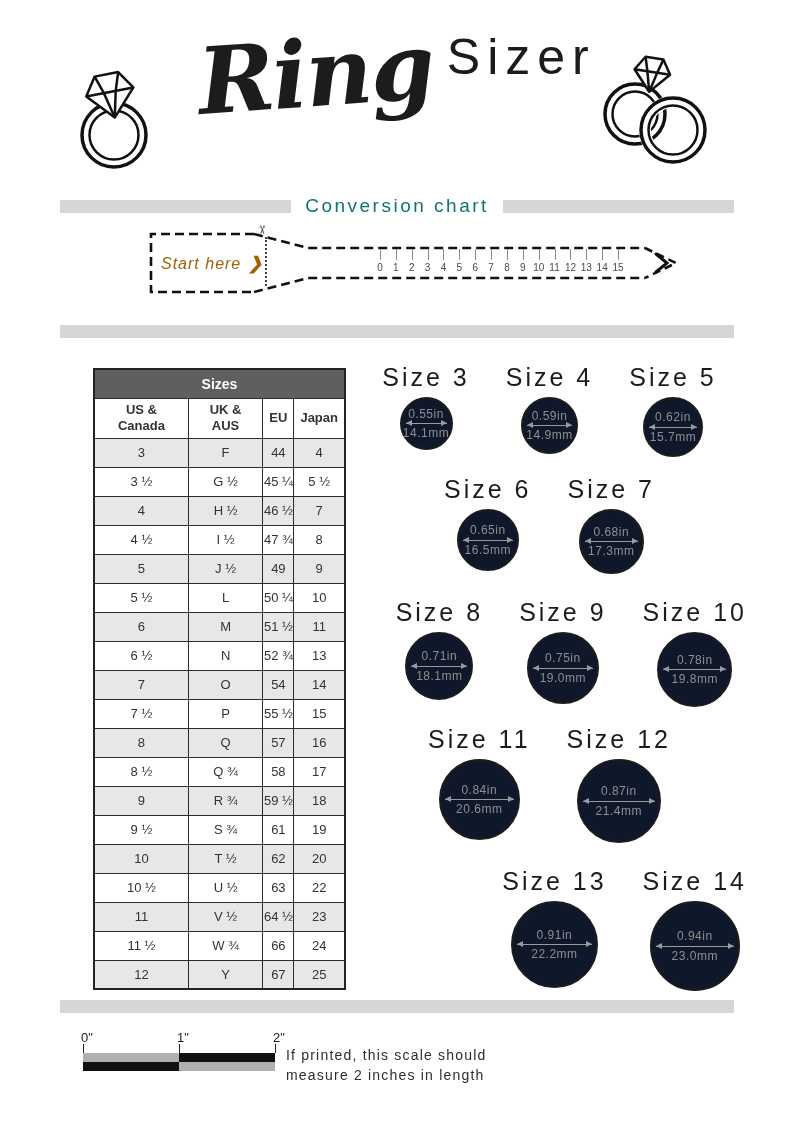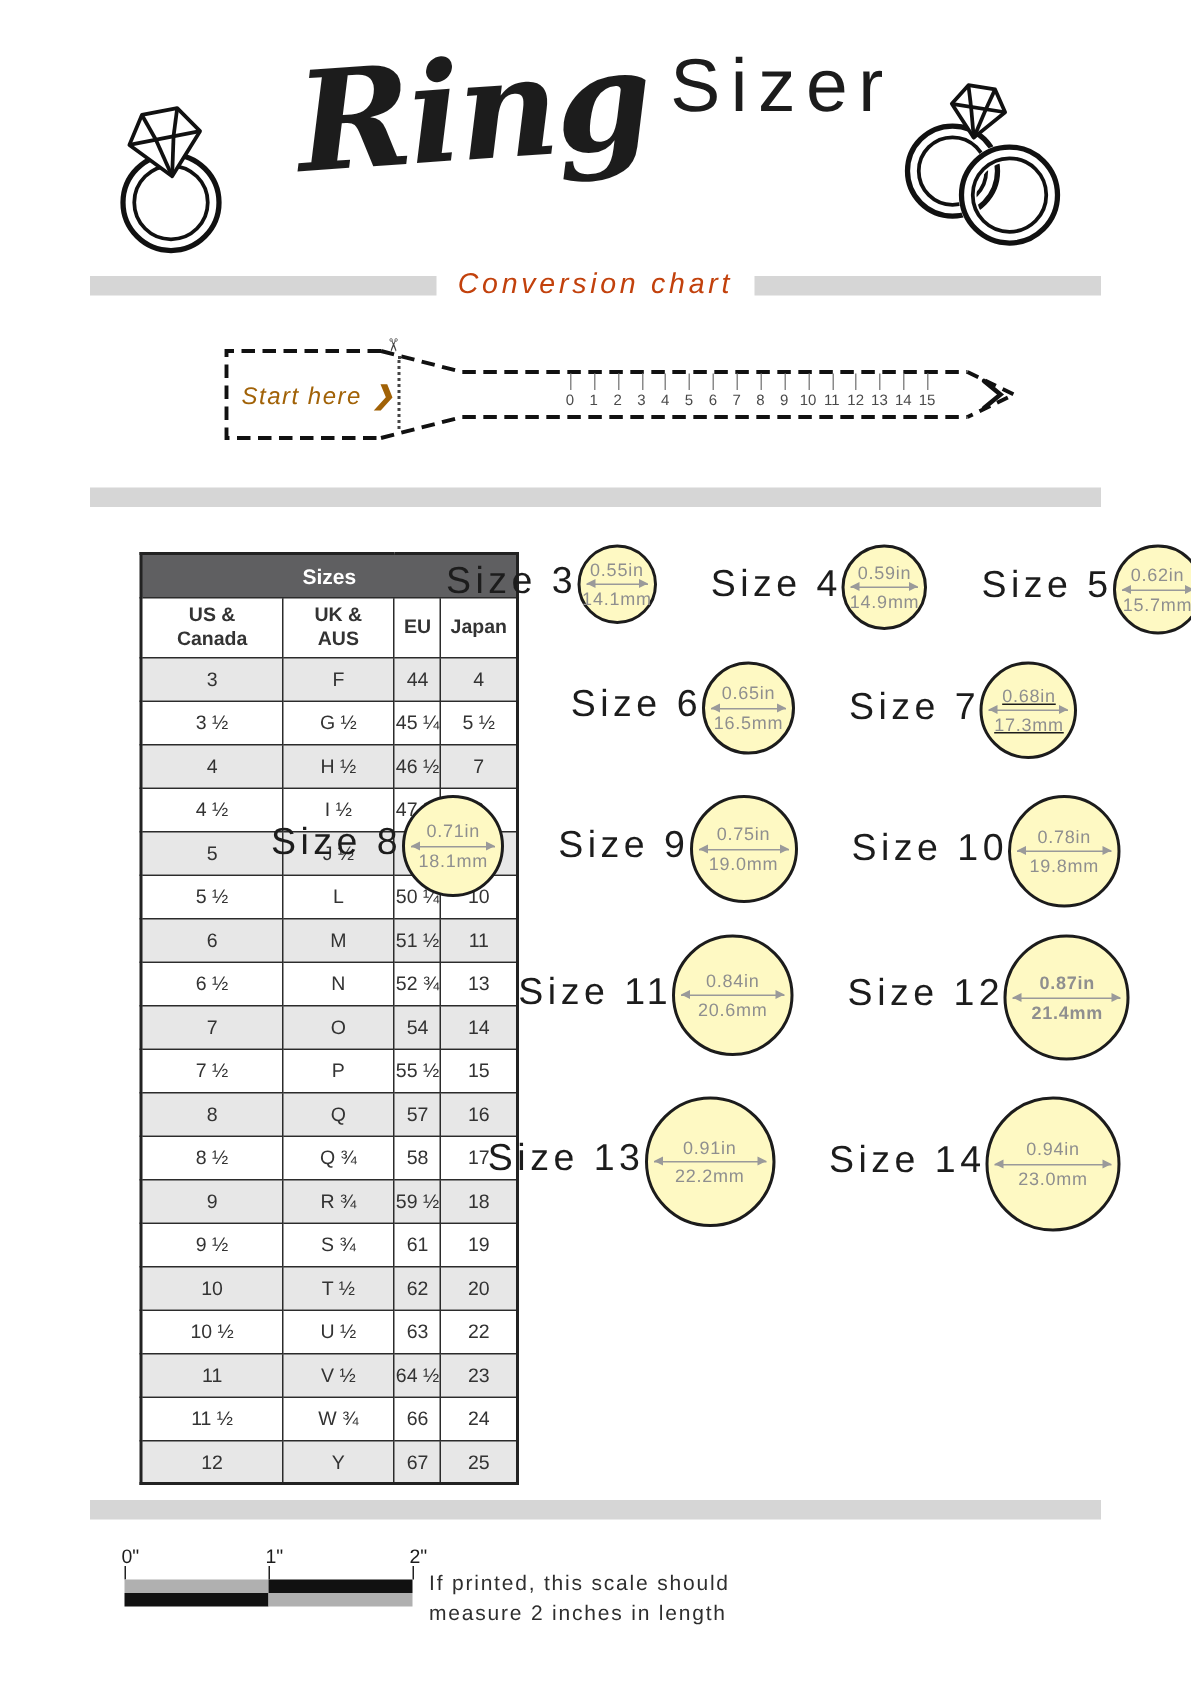--- a/index.html
+++ b/index.html
@@ -13,21 +13,21 @@
   .icon-rings-right{ position:absolute; left:596px; top:50px; }
   .title-wrap { position:absolute; left:0; top:28px; width:794px; text-align:center; white-space:nowrap; }
   .title-script { font-family:"DejaVu Serif", serif; font-style:italic; font-weight:bold;
                   font-size:92px; line-height:1; letter-spacing:-2px; display:inline-block;
                   transform:rotate(-4deg); vertical-align:-14px; }
   .title-regular { font-family:"Liberation Sans", sans-serif; font-size:50px; letter-spacing:7px;
                    display:inline-block; margin-left:14px; vertical-align:18px; }
 
   .subtitle-row { position:absolute; top:179px; left:60px; width:674px; display:flex; align-items:center; }
   .subtitle-bar { flex:1; height:13px; background:#d6d6d6; }
-  .subtitle-text { margin:0 14px; font-size:19px; letter-spacing:2.5px; color:#c2410c; white-space:nowrap;font-style:italic; }
+  .subtitle-text { margin:16px 14px; font-size:19px; letter-spacing:2.5px; color:#0f766e; white-space:nowrap; }
 
   
   .tool { position:absolute; left:148px; top:224px; width:535px; height:78px; }
   .tool svg { position:absolute; left:0; top:0; }
   .tool-start { position:absolute; left:13px; top:29px; font-size:16px; letter-spacing:1px; color:#a16207; white-space:nowrap;font-style:italic; }
   .tool-chevron { font-weight:bold; font-size:17px; margin-left:7px; }
   .tool-scissors { position:absolute; left:109px; top:-1px; font-size:12px; color:#444;
                    transform:rotate(90deg); }
   .tool-cutline { position:absolute; left:117px; top:13px; height:49px; width:0; border-left:2px dotted #444; }
   .ruler-tick { position:absolute; top:25px; width:1px; height:11px; background:#8a8a8a; }
@@ -44,24 +44,24 @@
   .caption-cell { background:#5f5f61; color:#fff; font-weight:bold; font-size:14px; height:29px; }
   .conv-table th { background:#fff; font-weight:bold; height:40px; padding:2px 6px; line-height:1.25; }
   .conv-table td { height:29px; }
   tr.row-gray td { background:#e7e7e7; }
   tr.row-white td { background:#ffffff; }
 
   
   .size-circles { position:absolute; left:352px; top:363px; width:395px; }
   .ring-row { display:flex; justify-content:center; align-items:flex-start; gap:36px; }
   .ring-row.mt18 { margin-top:18px; } .ring-row.mt24 { margin-top:24px;justify-content:flex-end; }
-  .size-item { display:flex; flex-direction:row; align-items:center; }
+  .size-item { display:flex; flex-direction:column; align-items:center; }
   .size-label { font-size:25px; letter-spacing:3px; color:#1c1c1c; margin-bottom:5px; white-space:nowrap; }
   .ring-circle { border:2px solid #1c1c1c; border-radius:50%; display:flex; flex-direction:column;
-                 align-items:center; justify-content:center; background:#fef9c3; }
+                 align-items:center; justify-content:center; background:#0f172a; }
   .measure-in, .measure-mm { font-size:12px; letter-spacing:0.5px; color:#8f8f8f; line-height:1.35; white-space:nowrap; }
   .measure-line { position:relative; height:1px; background:#9a9a9a; width:calc(100% - 8px); margin:1px 0; }
   .measure-line:before, .measure-line:after { content:''; position:absolute; top:-3px;
       border-top:3px solid transparent; border-bottom:3px solid transparent; }
   .measure-line:before { left:0; border-right:6px solid #9a9a9a; }
   .measure-line:after  { right:0; border-left:6px solid #9a9a9a; }
 
   
   .scale { position:absolute; left:80px; top:1030px; width:560px; height:60px; }
   .scale-label { position:absolute; top:0; font-size:13px; color:#1c1c1c; }
@@ -370,21 +370,21 @@
         <div class="size-item">
           <div class="size-label">Size 11</div>
           <div class="ring-circle" style="width: 81px; height: 81px;">
             <span class="measure-in">0.84in</span>
             <div class="measure-line"></div>
             <span class="measure-mm">20.6mm</span>
           </div>
         </div>
         <div class="size-item">
           <div class="size-label">Size 12</div>
-          <div class="ring-circle" style="width: 84px; height: 84px; font-weight: bold;">
+          <div class="ring-circle" style="width: 84px; height: 84px;">
             <span class="measure-in">0.87in</span>
             <div class="measure-line"></div>
             <span class="measure-mm">21.4mm</span>
           </div>
         </div>
       </div>
       <div class="ring-row mt24">
         <div class="size-item">
           <div class="size-label">Size 13</div>
           <div class="ring-circle" style="width: 87px; height: 87px;">

